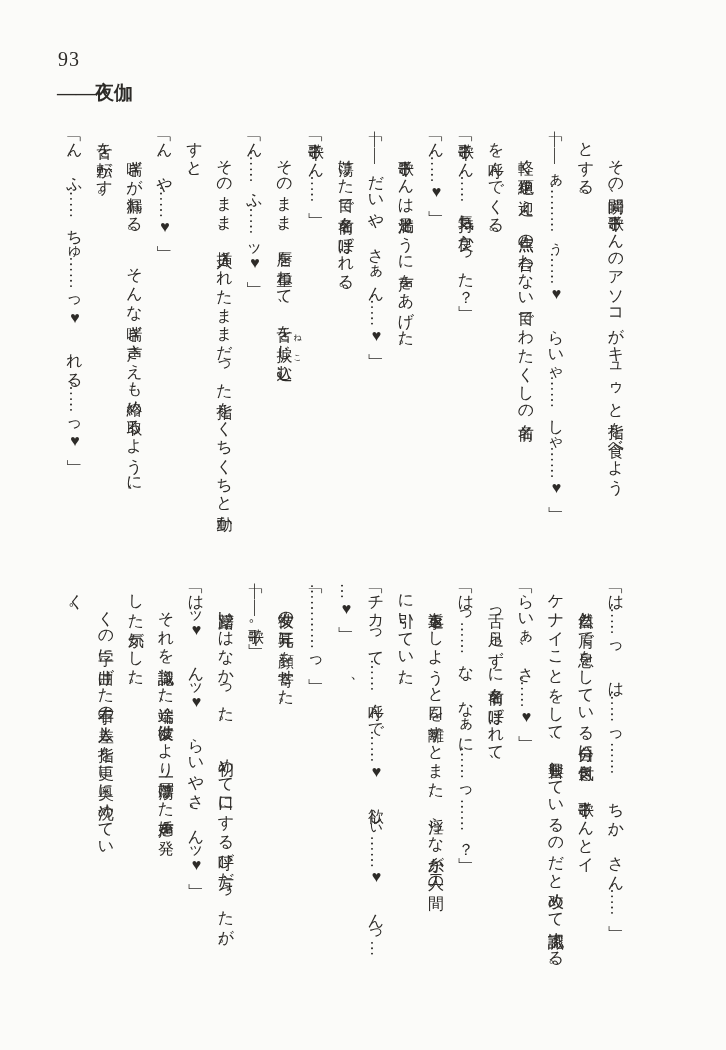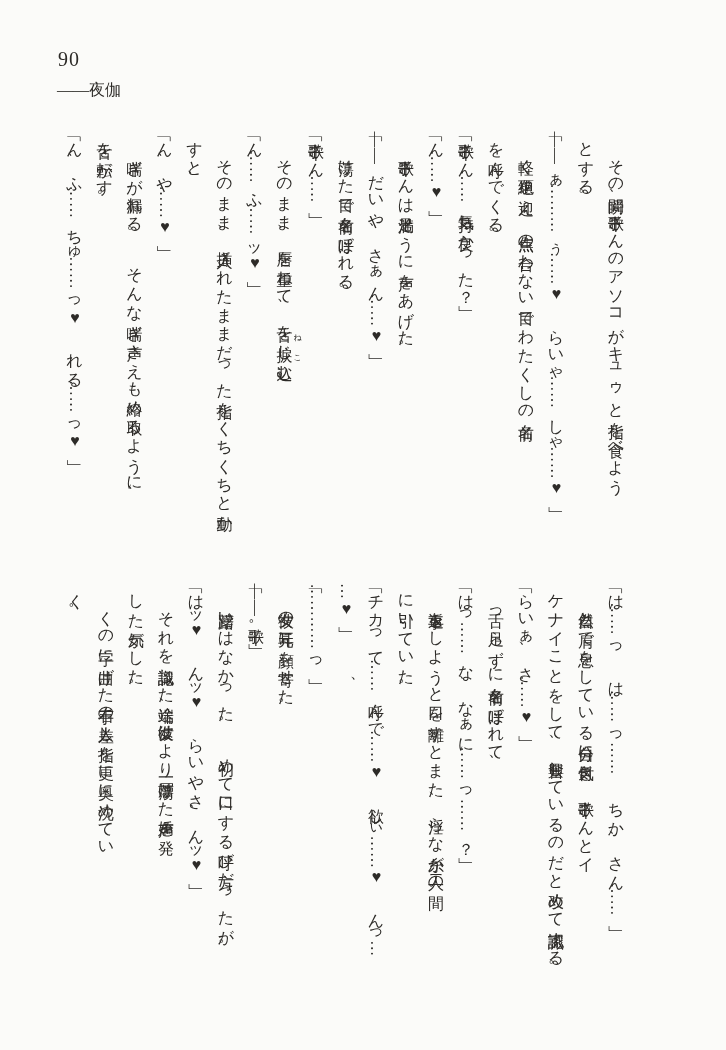--- a/index.html
+++ b/index.html
@@ -10,21 +10,22 @@
     overflow:hidden;
     font-family:"Liberation Serif","DejaVu Serif",serif;
     color:#2d2b28;
   }
   .page-number{
     position:absolute;left:58px;top:48px;
     font-size:20px;letter-spacing:1px;
   }
   .running-header{
     position:absolute;left:57px;top:80px;
-    font-size:16px;
+    font-size:19px;
+    font-weight:bold;
   }
   .text-block{
     position:absolute;left:61px;width:570px;
     writing-mode:vertical-rl;
     font-size:16px;
     letter-spacing:0.5px;
   }
   .block-upper{top:131px;height:442px;}
   .block-lower{top:583px;height:452px;}
   .tcol{
@@ -34,21 +35,21 @@
   .tcol.indent{padding-top:17px;}
   ruby rt{font-size:8px;letter-spacing:0;}
   .floating-mark{
     position:absolute;left:350px;top:664px;
     font-size:15px;
   }
 </style>
 </head>
 <body>
 
-<div class="page-number">90</div>
+<div class="page-number">93</div>
 <div class="running-header">――夜伽</div>
 
 <div class="text-block block-upper">
     <div class="tcol indent">その瞬間、千歌さんのアソコがキュゥと指を食べよう</div>
     <div class="tcol">とする。</div>
     <div class="tcol">「――ぁ………ぅ……♥　らいゃ……しゃ……♥」</div>
     <div class="tcol indent">軽く絶頂を迎え、焦点の合わない目でわたくしの名前</div>
     <div class="tcol">を呼んでくる。</div>
     <div class="tcol">「千歌さん……気持ち良かった？」</div>
     <div class="tcol">「ん……♥」</div>

